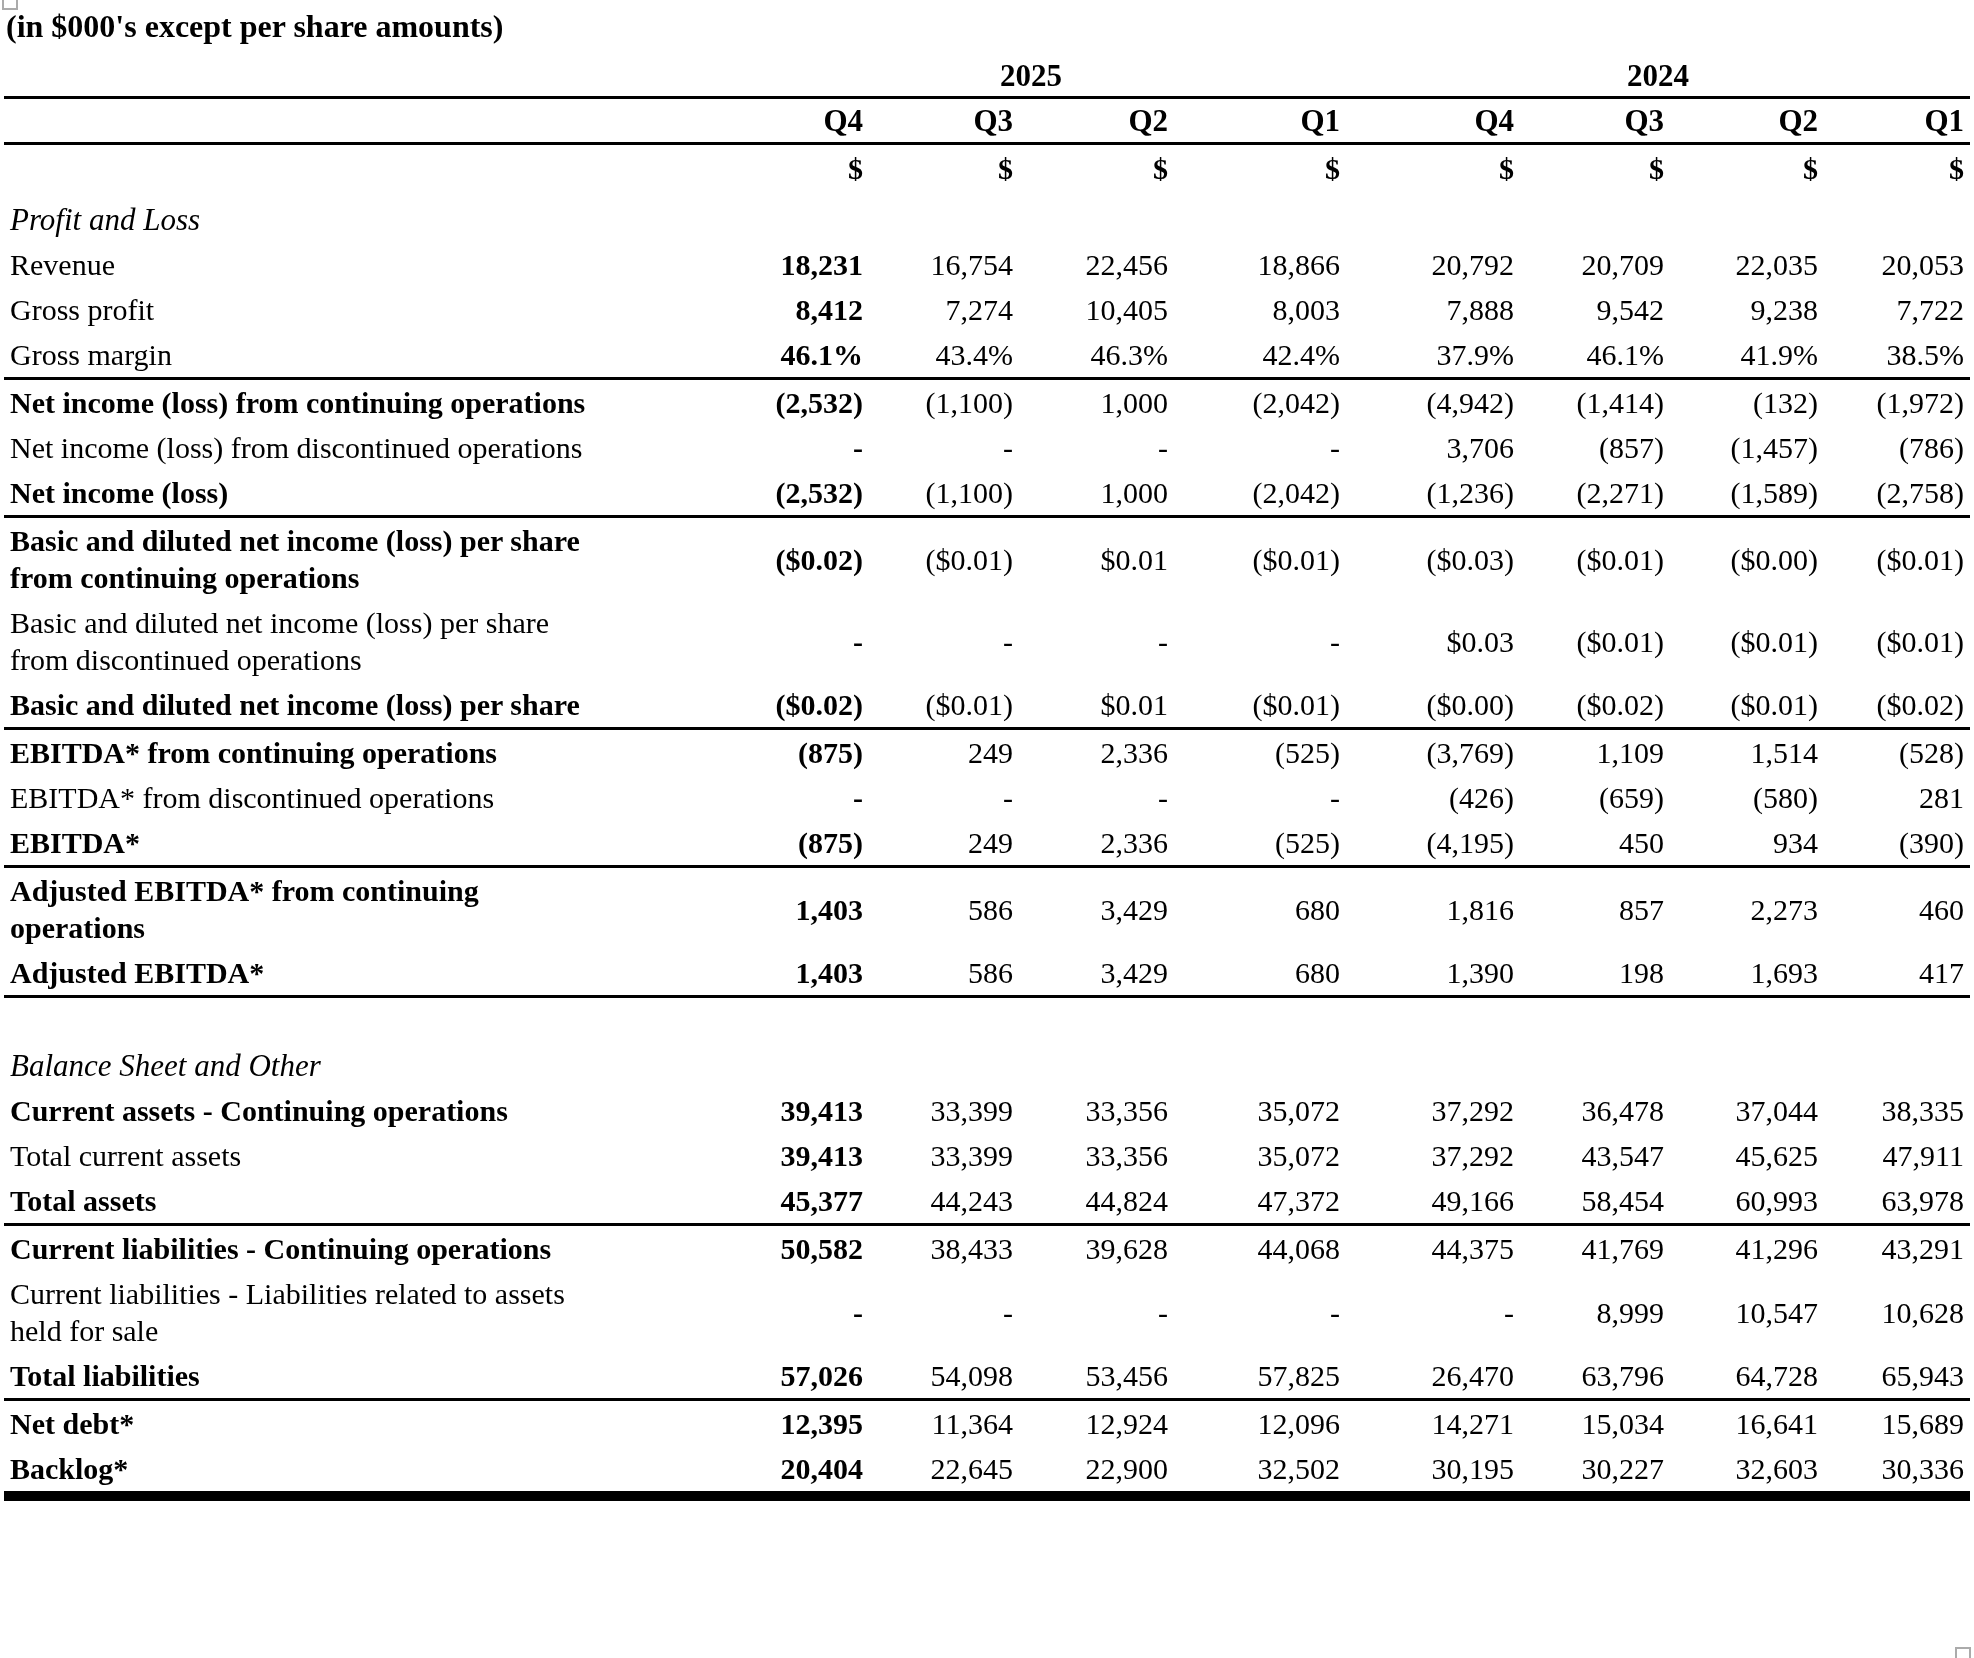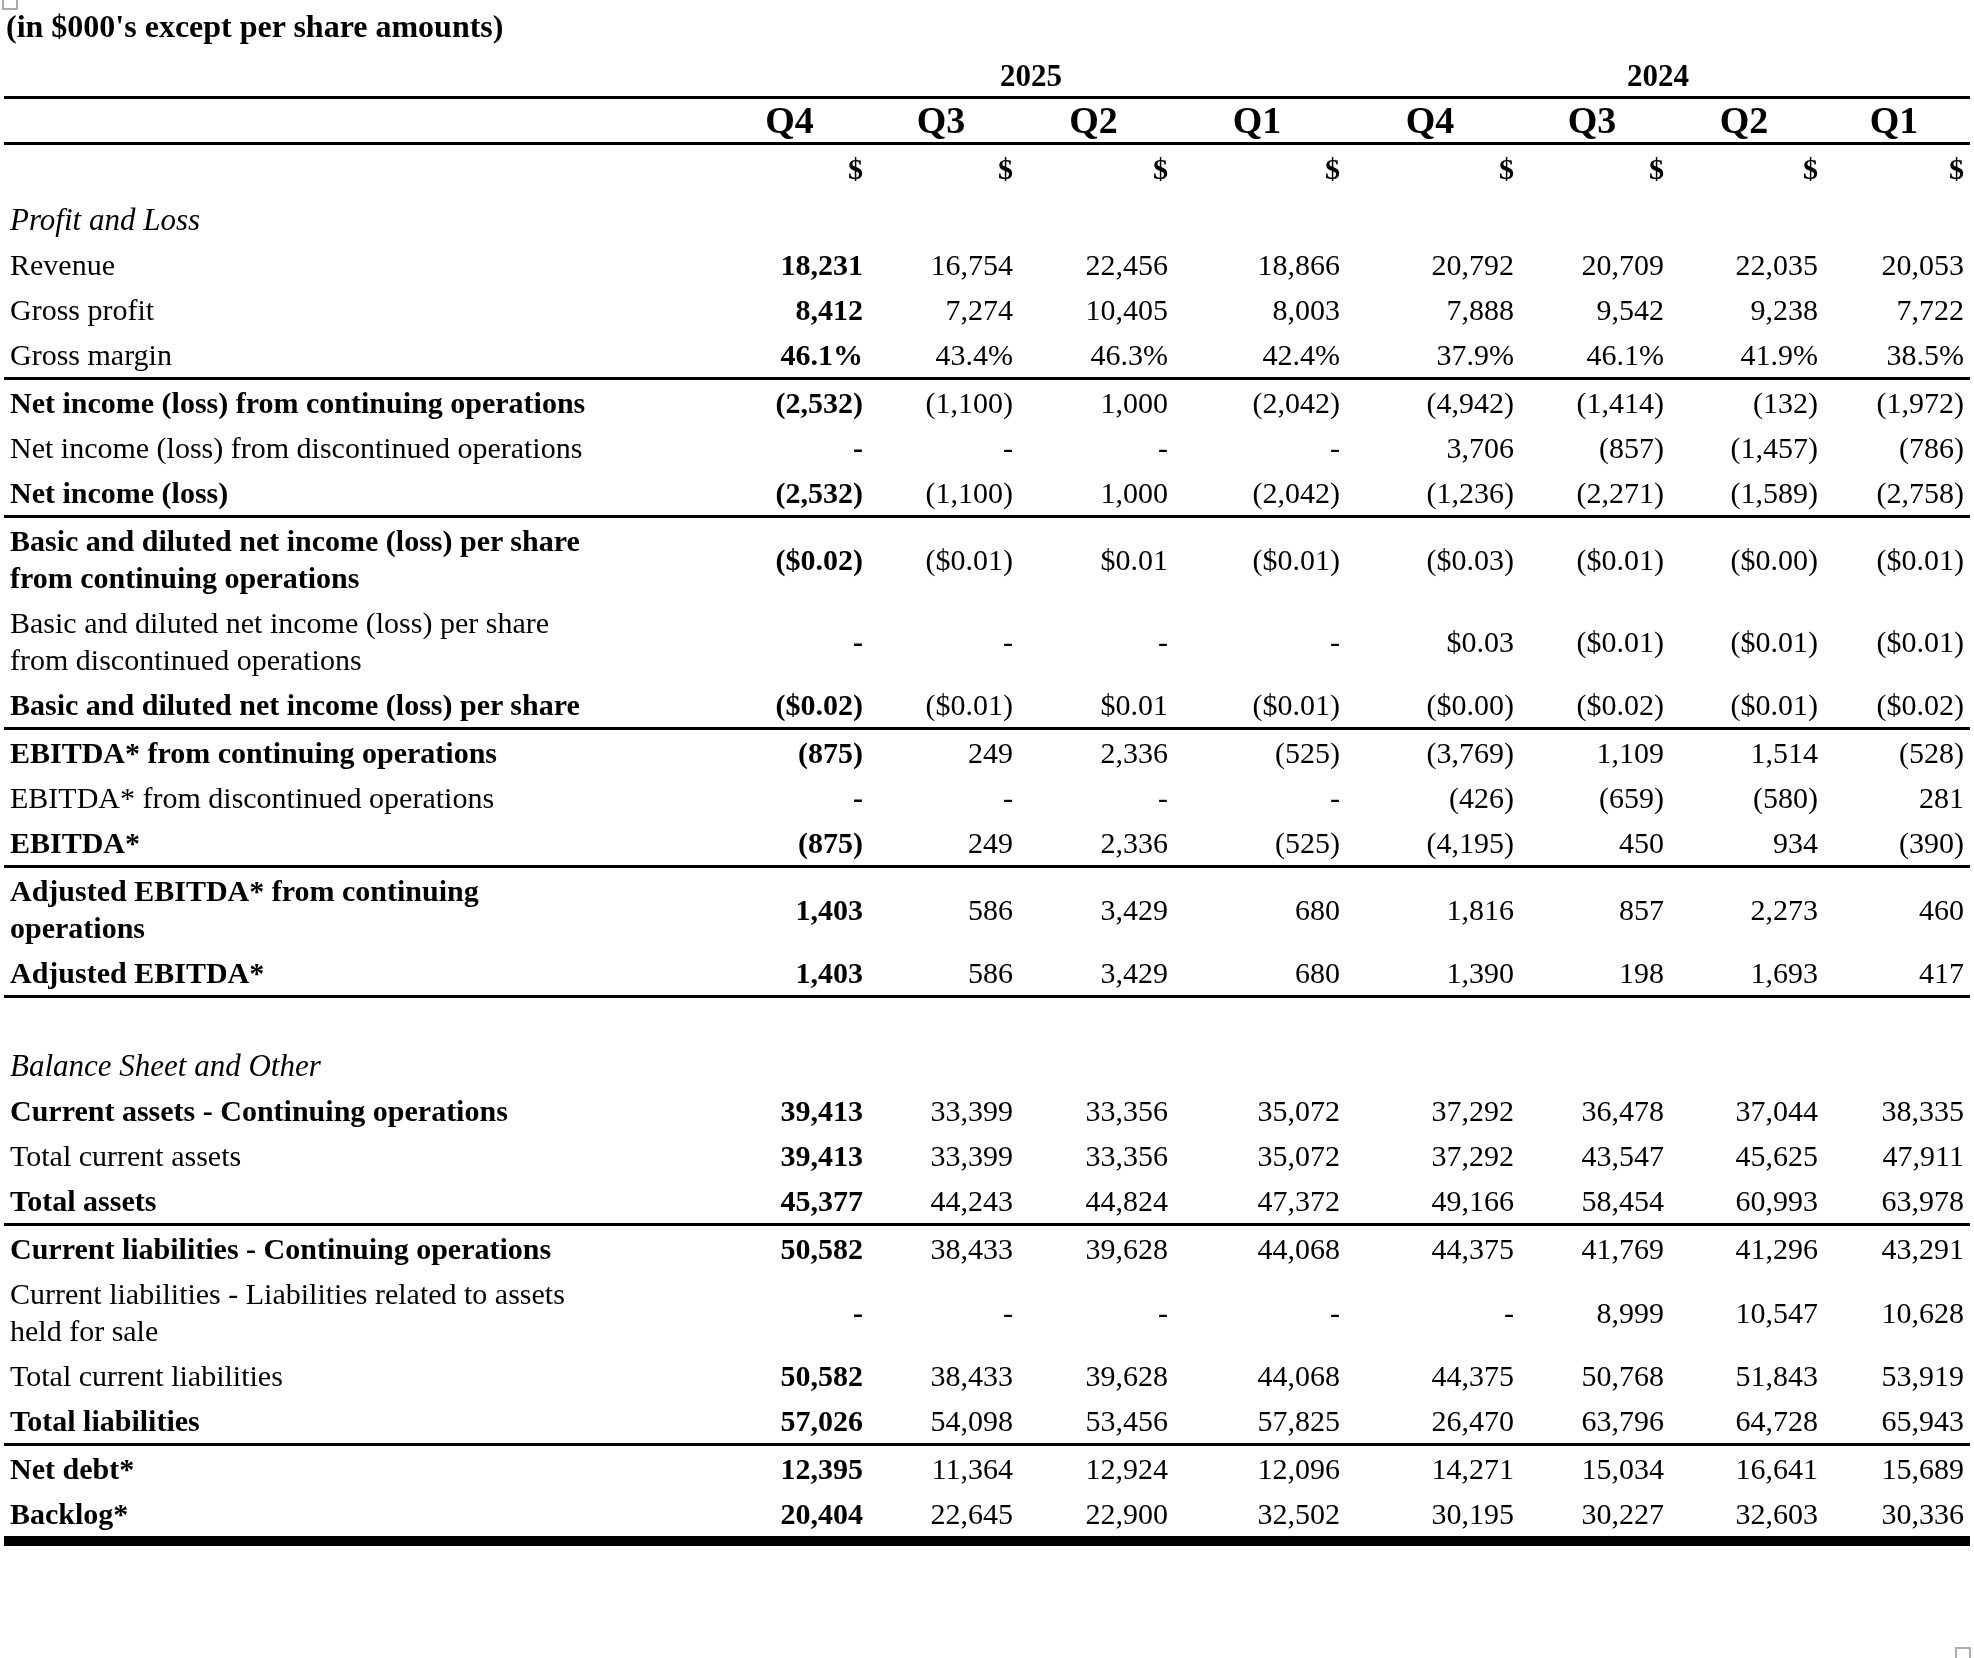--- a/index.html
+++ b/index.html
@@ -8,21 +8,21 @@
   .title{font-weight:bold;font-size:32px;line-height:36px;padding:8px 0 0 6px;}
   table.fin{border-collapse:collapse;table-layout:fixed;width:1966px;margin:12px 0 0 4px;border-bottom:10px solid #000;}
   col.c-lbl{width:712px;}
   col.c1{width:153px;} col.c2{width:150px;} col.c3{width:155px;} col.c4{width:172px;}
   col.c5{width:174px;} col.c6{width:150px;} col.c7{width:154px;} col.c8{width:146px;}
   th,td{font-size:30px;line-height:37px;padding:0;margin:0;}
   thead th{font-weight:bold;}
   tr.year-row th{font-size:31px;line-height:40px;vertical-align:bottom;}
   th.year{text-align:center;}
   tr.rule > th, tr.rule > td{border-bottom:3px solid #000;}
-  th.qtr{padding:3px 6px 3px 0;font-size:38px;}
+  th.qtr{text-align:right;padding:3px 6px 3px 0;font-size:31px;}
   th.dol{text-align:right;padding:5px 6px 7px 0;font-size:30px;}
   tbody td{vertical-align:middle;}
   td.lbl{text-align:left;padding:4px 0 4px 6px;white-space:pre-line;}
   td.num{text-align:right;padding:4px 6px 4px 0;}
   .b{font-weight:bold;}
   td.section{font-weight:normal;font-style:italic;font-size:31px;padding:7px 0 4px 6px;}
   td.spacer{height:42px;}
   .corner-handle{position:absolute;width:12px;height:12px;border:2px solid #ababab;background:#fff;}
   .corner-handle.tl{left:2px;top:-6px;}
   .corner-handle.br{right:3px;bottom:-5px;}
@@ -292,31 +292,20 @@
 held for sale</td>
           <td class="num b">-</td>
           <td class="num">-</td>
           <td class="num">-</td>
           <td class="num">-</td>
           <td class="num">-</td>
           <td class="num">8,999</td>
           <td class="num">10,547</td>
           <td class="num">10,628</td>
         </tr>
-        <tr>
-          <td class="lbl">Total current liabilities</td>
-          <td class="num b">50,582</td>
-          <td class="num">38,433</td>
-          <td class="num">39,628</td>
-          <td class="num">44,068</td>
-          <td class="num">44,375</td>
-          <td class="num">50,768</td>
-          <td class="num">51,843</td>
-          <td class="num">53,919</td>
-        </tr>
         <tr class="rule">
           <td class="lbl b">Total liabilities</td>
           <td class="num b">57,026</td>
           <td class="num">54,098</td>
           <td class="num">53,456</td>
           <td class="num">57,825</td>
           <td class="num">26,470</td>
           <td class="num">63,796</td>
           <td class="num">64,728</td>
           <td class="num">65,943</td>

